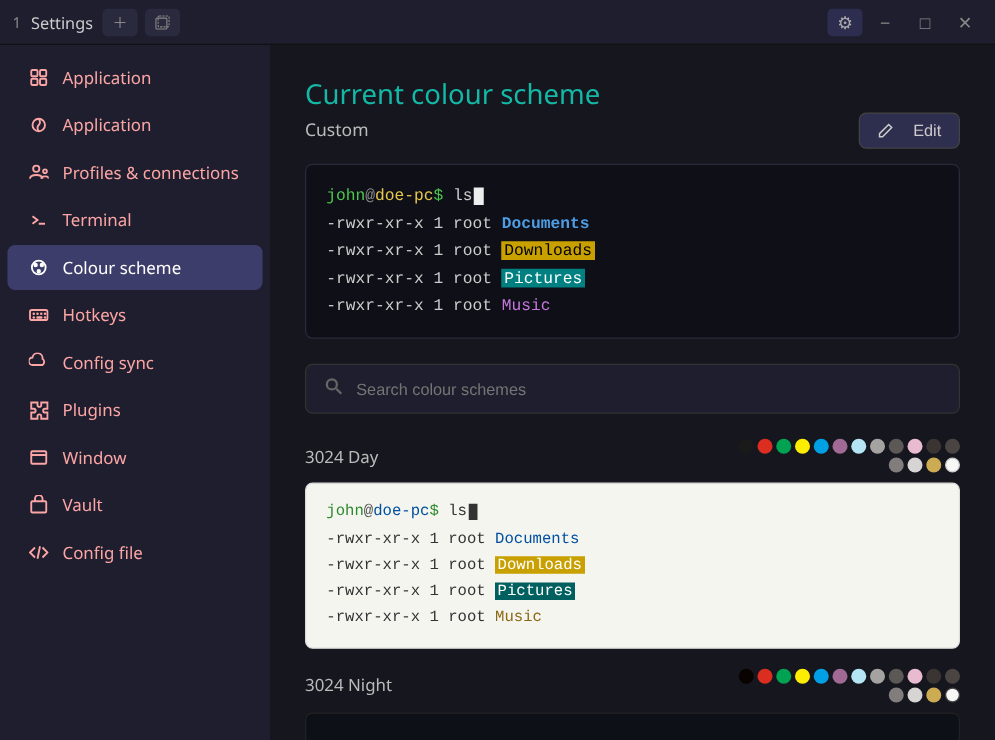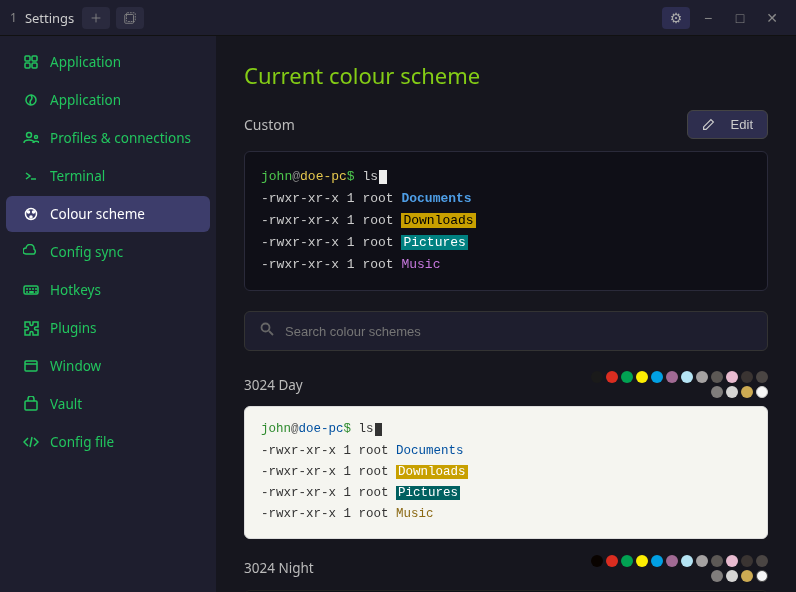--- a/index.html
+++ b/index.html
@@ -81,21 +81,21 @@
       overflow-y: auto;
     }
     .sidebar-item {
       display: flex;
       align-items: center;
       gap: 10px;
       padding: 9px 16px;
       cursor: pointer;
       border-radius: 6px;
       margin: 0 6px;
-      color: #22c55e;
+      color: #fca5a5;
       font-size: 13.5px;
     }
     .sidebar-item.active {
       background: #3d3d6b;
       color: #fff;
     }
     .sidebar-icon {
       width: 18px; height: 18px;
       display: flex; align-items: center; justify-content: center;
       flex-shrink: 0;
@@ -107,23 +107,22 @@
 
     
     .content {
       flex: 1;
       background: #16161e;
       padding: 24px 28px;
       overflow-y: auto;
     }
     .page-title {
       font-size: 22px;
-      color: #84cc16;
+      color: #14b8a6;
       font-weight: 400;
-      margin-bottom: 20px;
     }
 
     .custom-header {
       display: flex;
       align-items: center;
       justify-content: space-between;
       margin-bottom: 12px;
     }
     .custom-label {
       font-size: 14px;
@@ -320,40 +319,40 @@
             <circle cx="10.5" cy="6" r="1" fill="currentColor"></circle>
             <circle cx="8" cy="11" r="1" fill="currentColor"></circle>
           </svg>
       </span>
       <span>Colour scheme</span>
     </div>
 
     <div class="sidebar-item">
       <span class="sidebar-icon">
         <svg viewBox="0 0 16 16">
-            <path d="M3 10 a3 3 0 0 1 0-6 a4 4 0 0 1 8 1 a3 3 0 0 1 0 5z"></path>
-          </svg>
-      </span>
-      <span>Config sync</span>
-    </div>
-
-    <div class="sidebar-item">
-      <span class="sidebar-icon">
-        <svg viewBox="0 0 16 16">
             <rect x="1" y="4" width="14" height="8" rx="1.5"></rect>
             <line x1="4" y1="7" x2="4" y2="7" stroke-width="2" stroke-linecap="round"></line>
             <line x1="7" y1="7" x2="7" y2="7" stroke-width="2" stroke-linecap="round"></line>
             <line x1="10" y1="7" x2="10" y2="7" stroke-width="2" stroke-linecap="round"></line>
             <line x1="4" y1="10" x2="4" y2="10" stroke-width="2" stroke-linecap="round"></line>
             <line x1="7" y1="10" x2="10" y2="10" stroke-width="2" stroke-linecap="round"></line>
             <line x1="13" y1="7" x2="13" y2="7" stroke-width="2" stroke-linecap="round"></line>
             <line x1="13" y1="10" x2="13" y2="10" stroke-width="2" stroke-linecap="round"></line>
           </svg>
       </span>
       <span>Hotkeys</span>
+    </div>
+
+    <div class="sidebar-item">
+      <span class="sidebar-icon">
+        <svg viewBox="0 0 16 16">
+            <path d="M3 10 a3 3 0 0 1 0-6 a4 4 0 0 1 8 1 a3 3 0 0 1 0 5z"></path>
+          </svg>
+      </span>
+      <span>Config sync</span>
     </div>
 
     <div class="sidebar-item">
       <span class="sidebar-icon">
         <svg viewBox="0 0 16 16">
             <path d="M2 2 h5 v2 a1.5 1.5 0 0 0 3 0 v-2 h5 v5 h-2 a1.5 1.5 0 0 0 0 3 h2 v5 h-5 v-2 a1.5 1.5 0 0 0 -3 0 v2 h-5 v-5 h2 a1.5 1.5 0 0 0 0 -3 h-2 z"></path>
           </svg>
       </span>
       <span>Plugins</span>
     </div>

